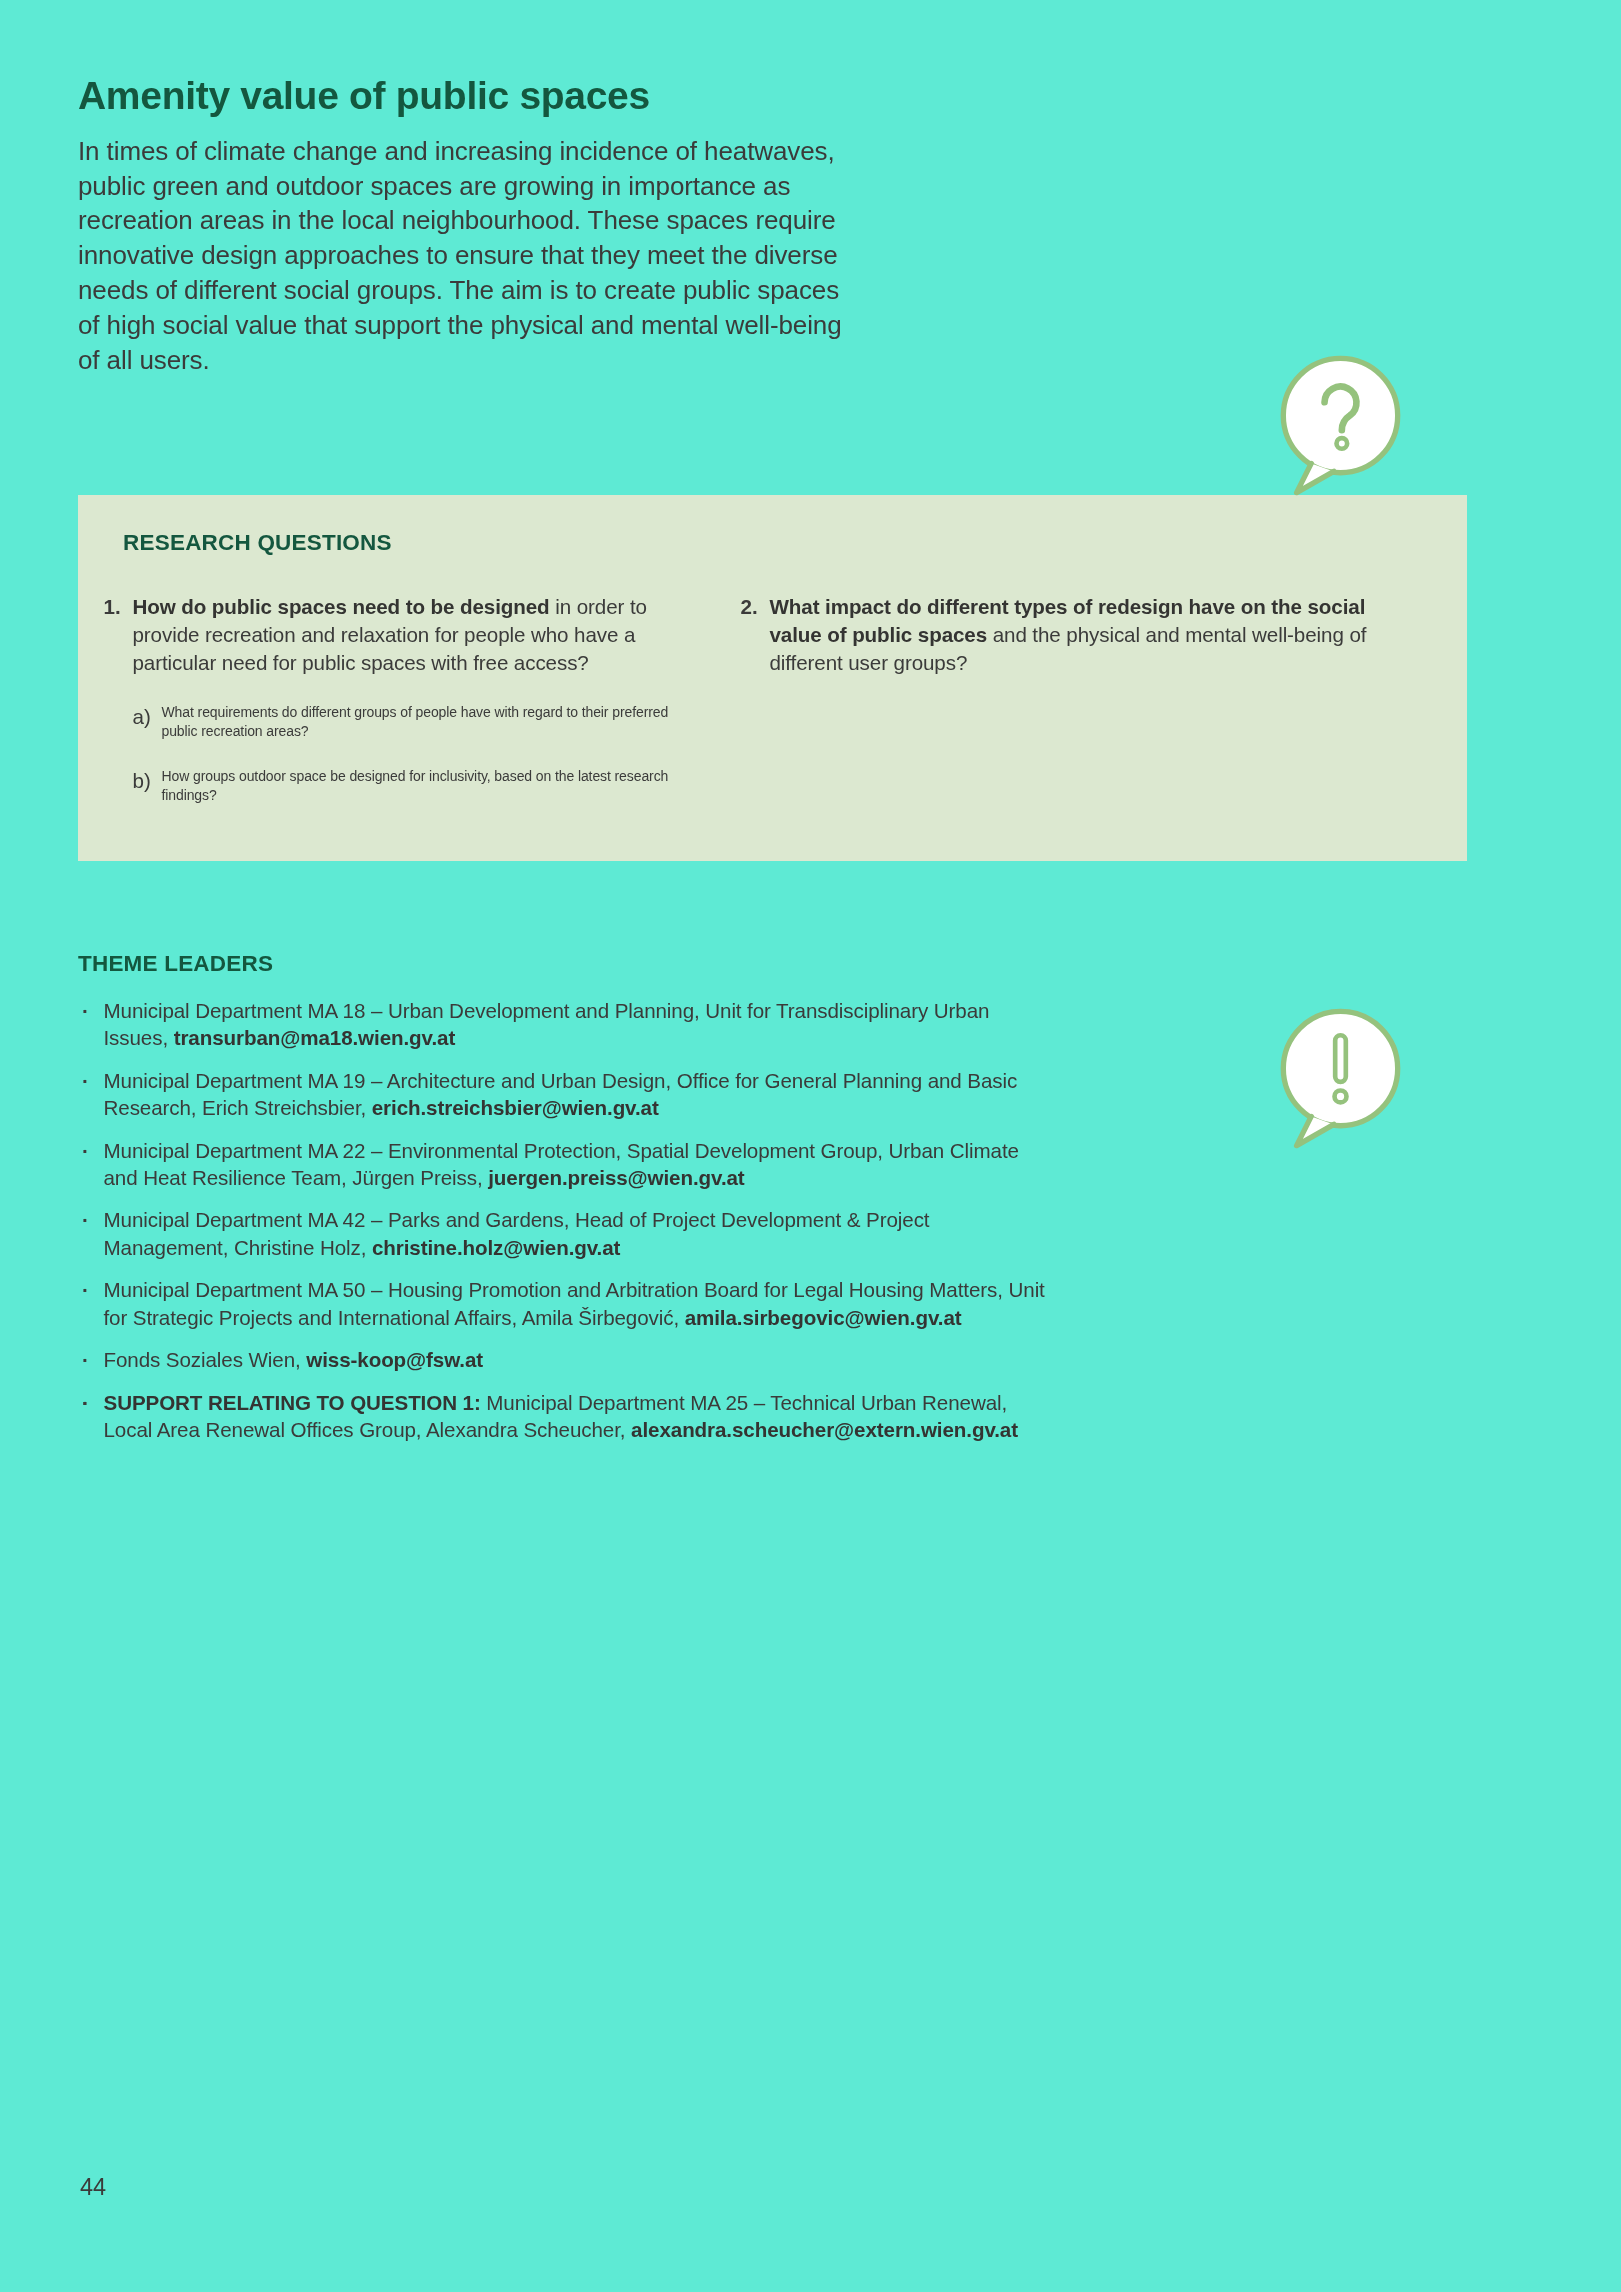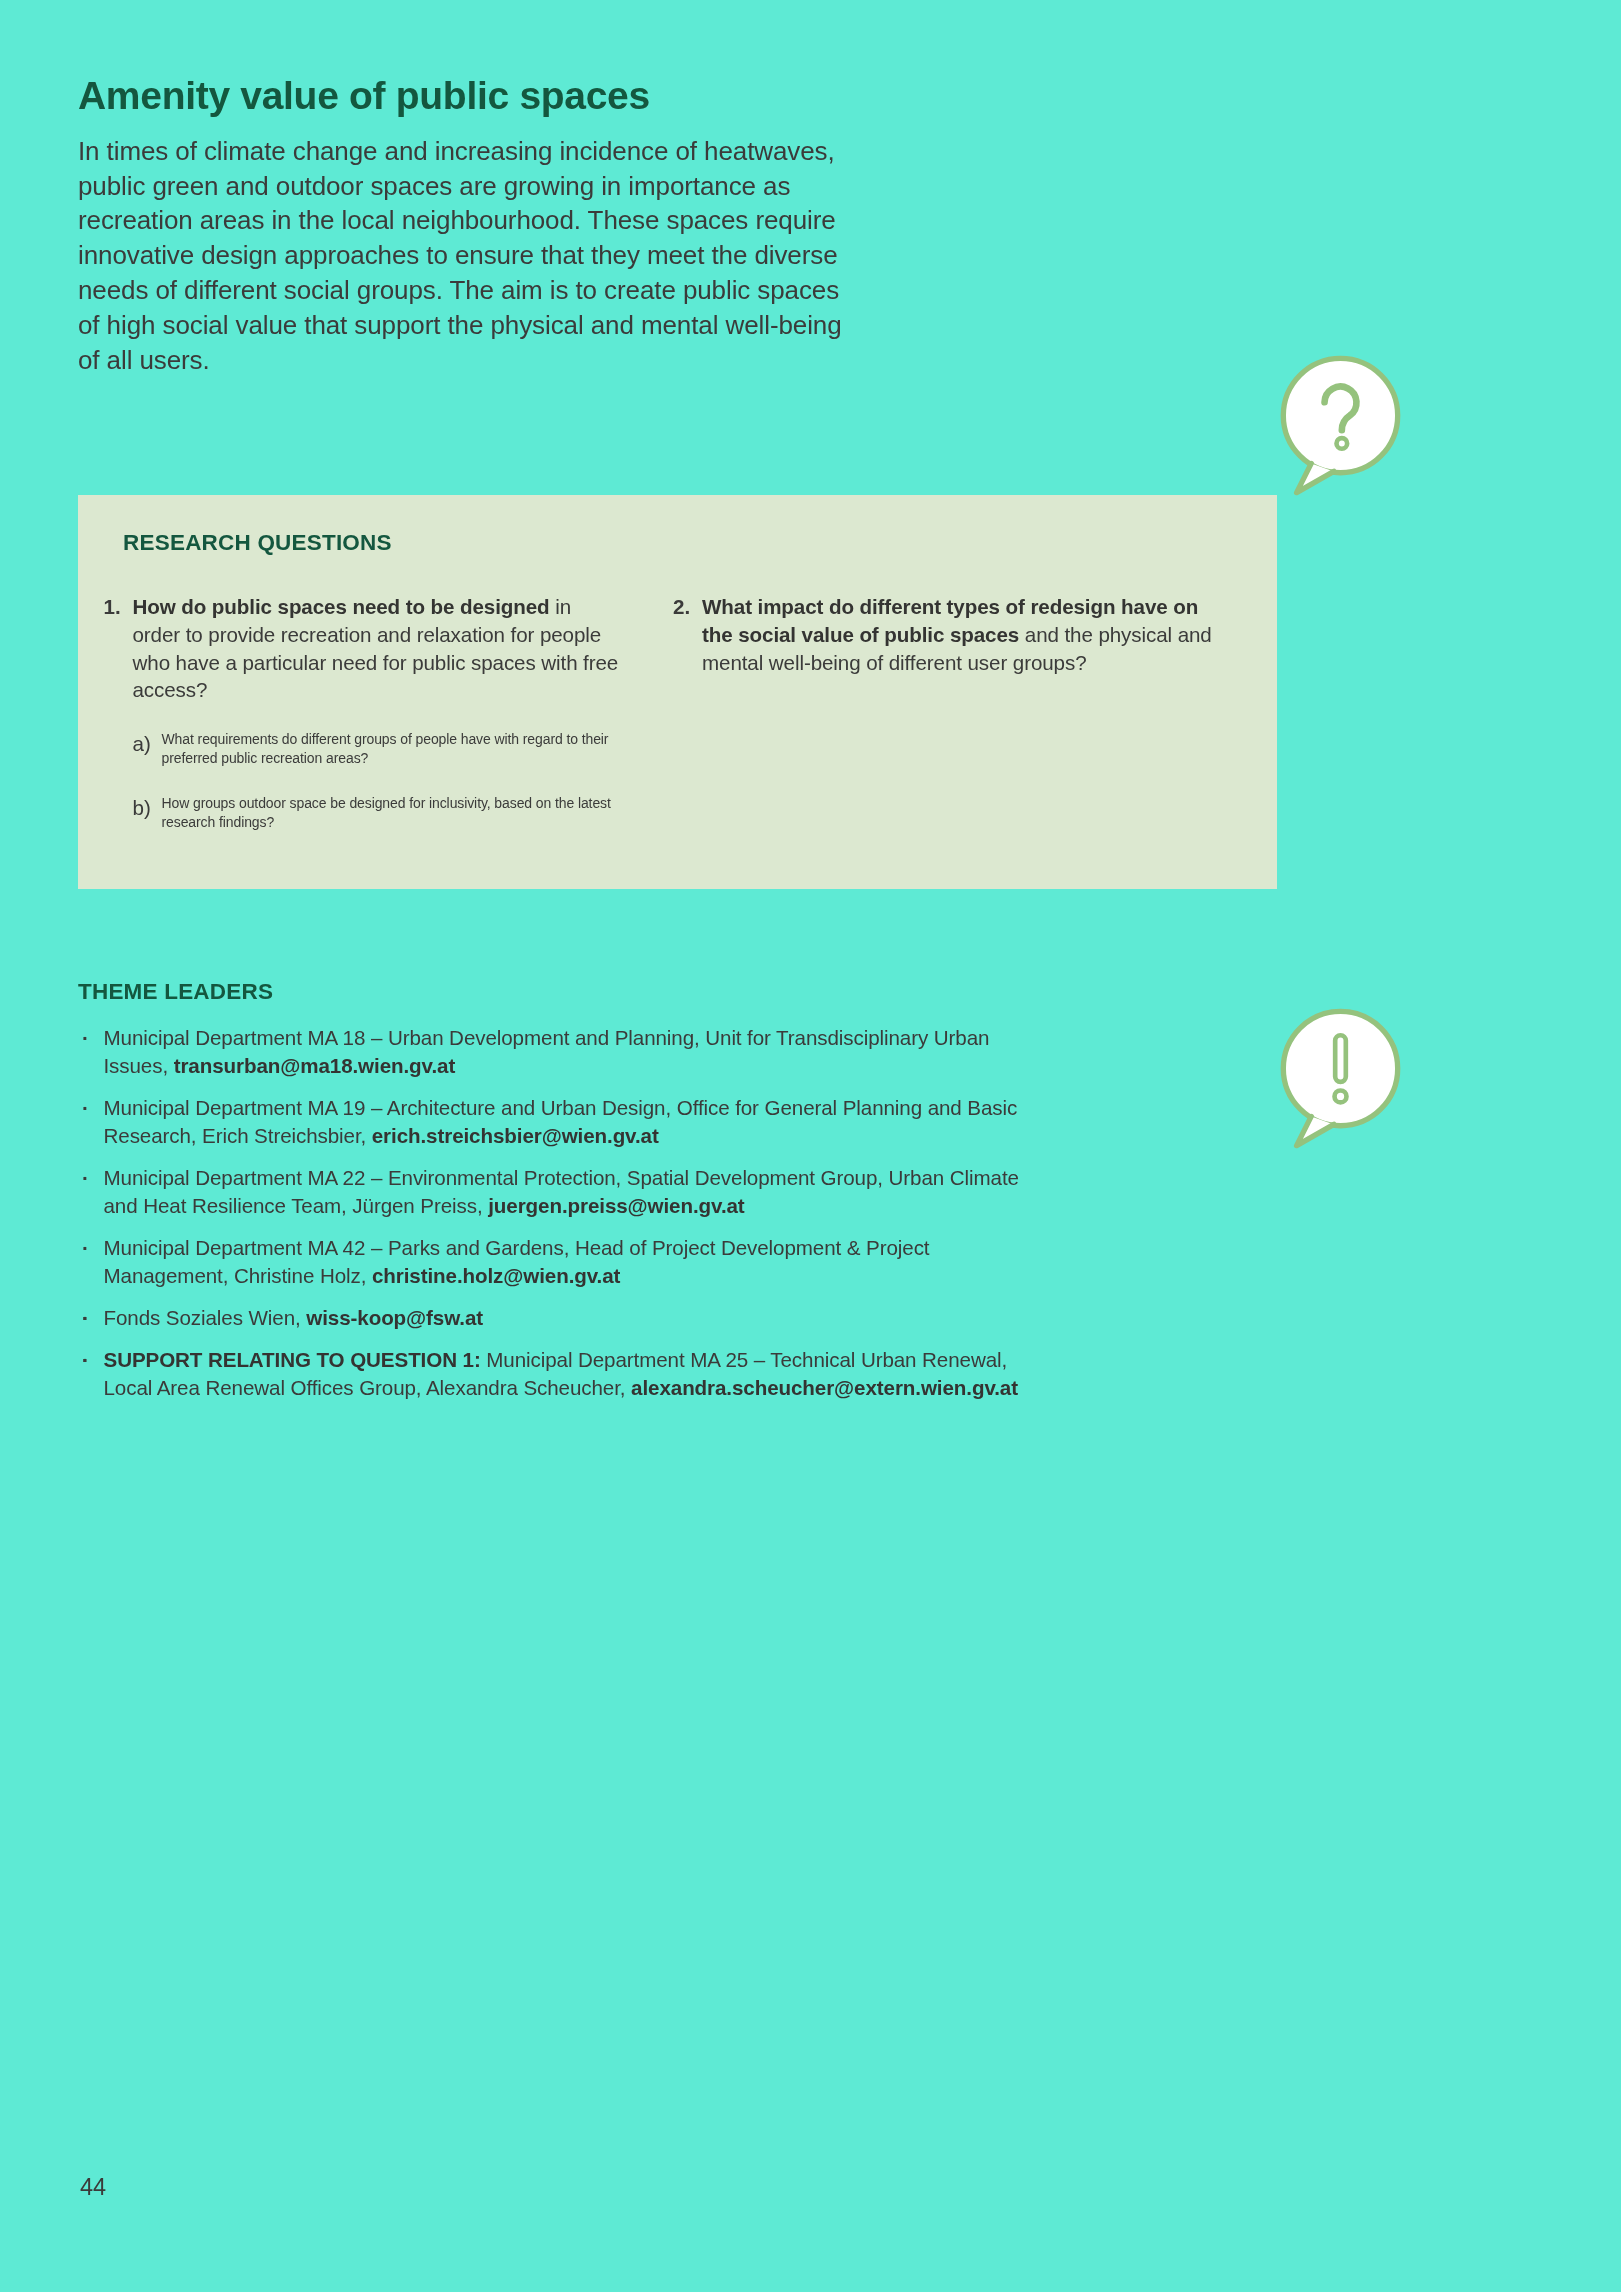--- a/index.html
+++ b/index.html
@@ -28,21 +28,21 @@
     font-size:26px;
     line-height:1.34;
     letter-spacing:-0.1px;
     color:#3b3b3a;
   }
 
   
   .rq-box {
     position:relative;
     margin-top:118px;
-    width:1199px;
+    width:1389px;
     background:#dce8d0;
     padding:35px 49px 57px 25.5px;
   }
   .rq-heading {
     font-size:22.5px;
     font-weight:700;
     color:#14573f;
     letter-spacing:0.2px;
     padding-left:19.6px;
   }
@@ -160,21 +160,21 @@
         </div>
       </div>
     </div>
 
     <div class="tl-heading">THEME LEADERS</div>
     <ul class="tl-list">
         <li class="tl-item"><span class="bullet">·</span><span><span>Municipal Department MA 18 – Urban Development and Planning, Unit for Transdisciplinary Urban Issues, </span><span class="seg-bold">transurban@ma18.wien.gv.at</span></span></li>
         <li class="tl-item"><span class="bullet">·</span><span><span>Municipal Department MA 19 – Architecture and Urban Design, Office for General Planning and Basic Research, Erich Streichsbier, </span><span class="seg-bold">erich.streichsbier@wien.gv.at</span></span></li>
         <li class="tl-item"><span class="bullet">·</span><span><span>Municipal Department MA 22 – Environmental Protection, Spatial Development Group, Urban Climate and Heat Resilience Team, Jürgen Preiss, </span><span class="seg-bold">juergen.preiss@wien.gv.at</span></span></li>
         <li class="tl-item"><span class="bullet">·</span><span><span>Municipal Department MA 42 – Parks and Gardens, Head of Project Development &amp; Project Management, Christine Holz, </span><span class="seg-bold">christine.holz@wien.gv.at</span></span></li>
-        <li class="tl-item"><span class="bullet">·</span></li>
+        <li class="tl-item"><span class="bullet">·</span><span><span>Municipal Department MA 50 – Housing Promotion and Arbitration Board for Legal Housing Matters, Unit for Strategic Projects and International Affairs, Amila Širbegović, </span><span class="seg-bold">amila.sirbegovic@wien.gv.at</span></span></li>
         <li class="tl-item"><span class="bullet">·</span><span><span>Fonds Soziales Wien, </span><span class="seg-bold">wiss-koop@fsw.at</span></span></li>
         <li class="tl-item"><span class="bullet">·</span></li>
         <li class="tl-item"><span class="bullet">·</span><span><span class="seg-bold">SUPPORT RELATING TO QUESTION 1:</span><span> Municipal Department MA 25 – Technical Urban Renewal, Local Area Renewal Offices Group, Alexandra Scheucher, </span><span class="seg-bold">alexandra.scheucher@extern.wien.gv.at</span></span></li>
       </ul>
 
   </div>
 
   <div class="bubble-icon question">
     <svg width="133" height="149" viewBox="0 0 100 112" xmlns="http://www.w3.org/2000/svg">
       <circle cx="50" cy="47" r="43" fill="#ffffff" stroke="#95C27D" stroke-width="4"></circle>

